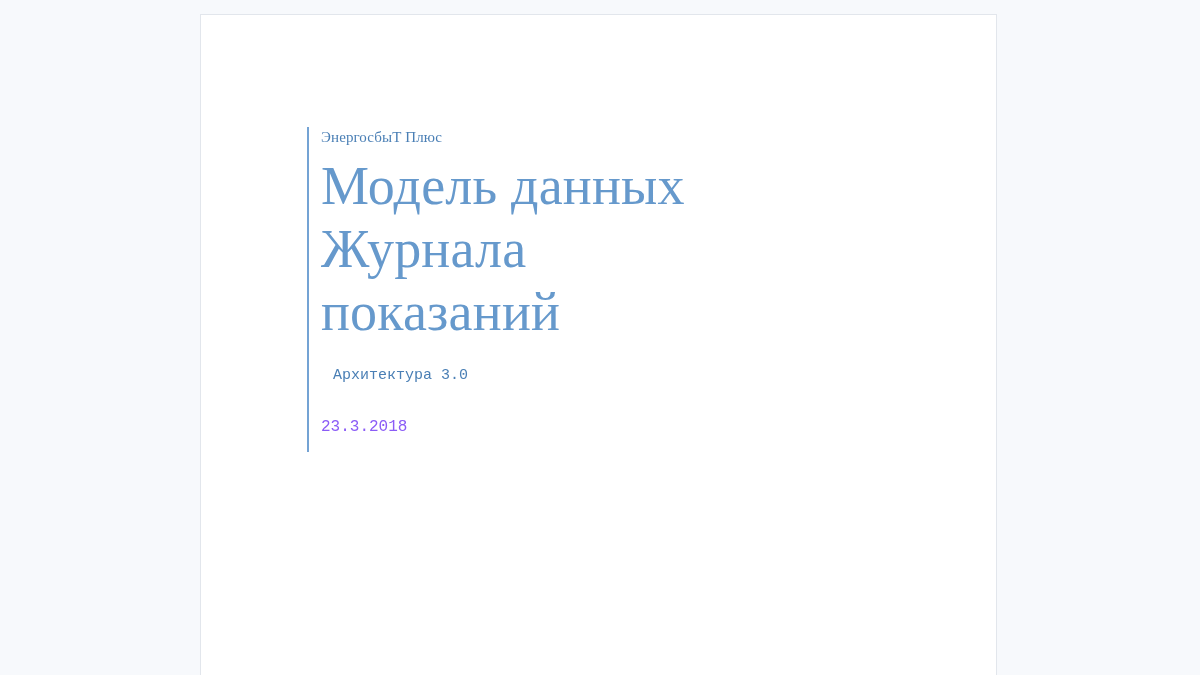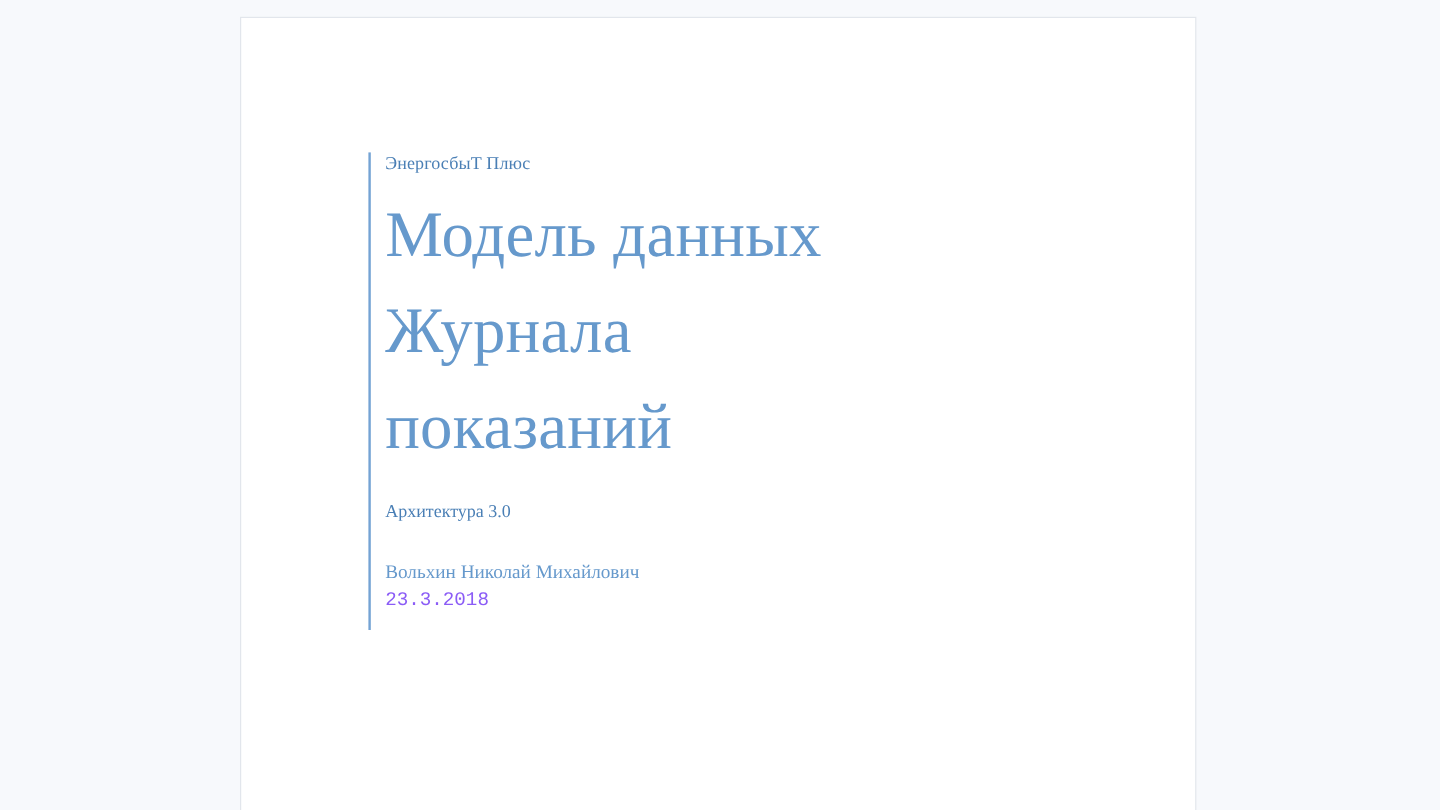--- a/index.html
+++ b/index.html
@@ -36,33 +36,33 @@
     font-family: "Liberation Serif", serif;
     font-size: 15px;
     line-height: 20px;
     color: #4a7fb5;
     letter-spacing: 0.1px;
     margin: 0 0 8px 0;
   }
   .doc-title {
     font-family: "Liberation Serif", serif;
     font-size: 54px;
-    line-height: 80px;
+    line-height: 63px;
     font-weight: 400;
     color: #6699cc;
     margin: 0;
     max-width: 420px;
     letter-spacing: 0.2px;
   }
   .subtitle {
-    font-family: Liberation Serif, serif;
+    font-family: Liberation Mono, monospace;
     font-size: 15px;
     line-height: 20px;
     color: #4a7fb5;
-    margin: 22px 0 0 0;
+    margin: 22px 0 0 12px;
   }
   .meta-block {
     margin-top: 30px;
   }
   .author {
     font-family: "Liberation Serif", serif;
     font-size: 16px;
     line-height: 22px;
     color: #6699cc;
     margin: 0;
@@ -80,18 +80,17 @@
 </style>
 </head>
 <body>
 
 <div class="page-canvas">
   <div class="title-block">
     <p class="org-name">ЭнергосбыТ Плюс</p>
     <h1 class="doc-title">Модель данных Журнала показаний</h1>
     <p class="subtitle">Архитектура 3.0</p>
     <div class="meta-block">
-      <p class="author">Вольхин Николай Михайлович</p>
       <p class="doc-date">23.3.2018</p>
     </div>
     <div class="spacer-end"></div>
   </div>
 </div>
 
 </body></html>

